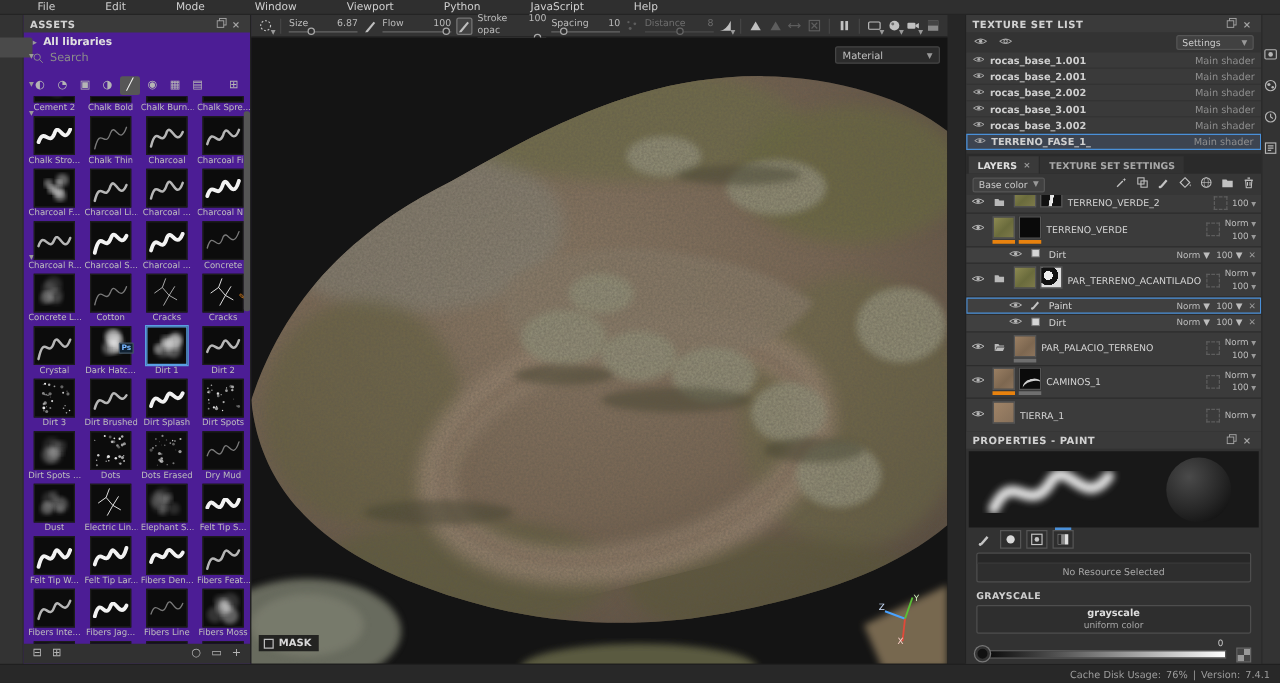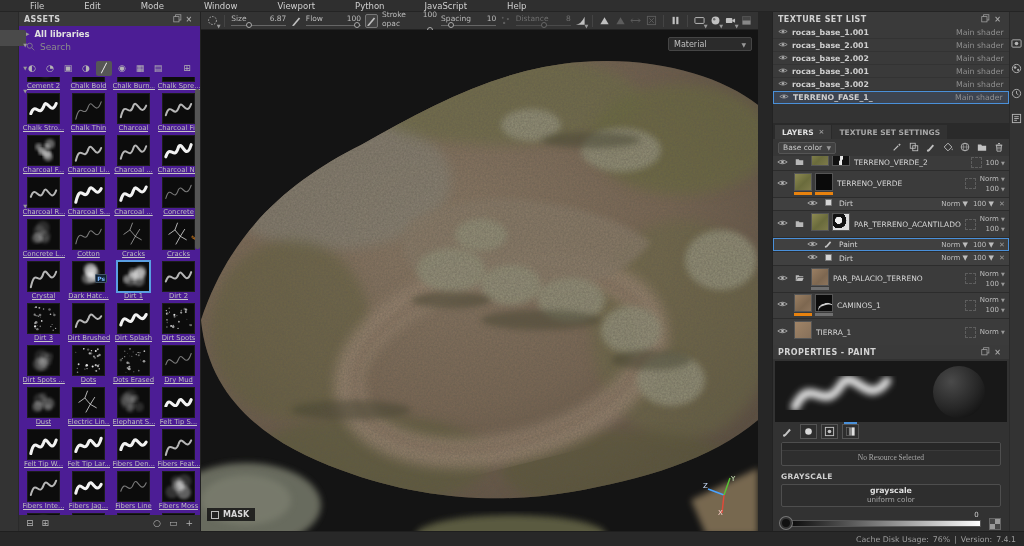--- a/index.html
+++ b/index.html
@@ -32,21 +32,21 @@
   .phdr .hic { width:12px; text-align:center; color:#a5a5a5; cursor:pointer; font-size:8px;}
   .phdr svg { width:9px; height:9px; }
   #libs { height:16px; display:flex; align-items:center; gap:5px; padding:0 7px; font-size:8.5px; font-weight:bold; color:#e0e0e0;}
   #libs .arr { color:#9a9a9a; font-size:7px;}
   #searchrow { height:17px; display:flex; align-items:flex-start; gap:5px; padding:0 7px; color:#8b8b8b;}
   #searchrow svg { width:9px; height:9px;}
   #filters { height:18px; display:flex; align-items:center; gap:2px; padding:0 5px; color:#b5b5b5; font-size:9px;}
   .fic { width:16px; height:15px; display:flex; align-items:center; justify-content:center; cursor:pointer;}
   .fic.sel { background:#565656; border-radius:2px; color:#fff;}
   .fic.right { margin-left:auto; }
-  #agridwrap { flex:1; overflow:hidden; position:relative; padding-left:3px;text-decoration:underline;}
+  #agridwrap { flex:1; overflow:hidden; position:relative; padding-left:3px;}
   #agrid { display:grid; grid-template-columns:repeat(4,43px); gap:1px 2px; margin-top:-26px;}
   .acell { width:43px; height:41px; position:relative; display:flex; flex-direction:column; align-items:center; cursor:pointer;}
   .athumb { width:33px; height:31px; background:#0c0c0c; border:1px solid #1c1c1c; position:relative;}
   .acell.sel .athumb { border:1px solid #5a9fe2; box-shadow:0 0 0 1px #5a9fe2;}
   .aname { font-size:6.8px; color:#bdbdbd; max-width:42px; white-space:nowrap; overflow:hidden; text-align:center; line-height:9px;}
   .badge { position:absolute; right:-3px; bottom:8px; font-size:6px; padding:0 1px; border-radius:1px;}
   .badge.brush { color:#f08c1e; }
   .badge.ps { background:#123; color:#7ab7ff; border:1px solid #456; font-weight:bold;}
   #ascroll { position:absolute; right:0; top:12px; width:5px; height:160px; background:#555; border-radius:2px;}
   #afoot { height:16px; display:flex; align-items:center; gap:8px; padding:0 7px; background:#313131; color:#b5b5b5; flex:0 0 auto;}
@@ -152,21 +152,21 @@
   #ppreview svg.stroke { position:absolute; left:8px; top:2px;}
   #psphere { position:absolute; right:22px; top:5px; width:52px; height:52px; border-radius:50%;
     background:radial-gradient(circle at 35% 30%,#4a4a4a,#262626 55%,#0d0d0d 90%);}
   #ptabs { height:18px; display:flex; align-items:center; gap:4px; padding:0 6px;}
   .ptab { width:17px; height:15px; display:flex; align-items:center; justify-content:center;
     border:1px solid #555; background:#2e2e2e; color:#c5c5c5; position:relative; cursor:pointer;}
   .ptab.noborder { border:none; background:none;}
   .ptab.act:before { content:""; position:absolute; top:-3px; left:1px; right:1px; height:2px; background:#4a90d9;}
   .ptab svg { width:11px; height:11px;}
   #presource { margin:2px 8px; height:24px; background:#2e2e2e; border:1px solid #4e4e4e; border-radius:2px;
-    display:flex; flex-direction:column; align-items:center; justify-content:flex-end; overflow:hidden;font-family:Liberation Serif, serif;}
+    display:flex; flex-direction:column; align-items:center; justify-content:flex-end; overflow:hidden;}
   #presource .cut { width:100%; height:9px; background:#272727; border-bottom:1px solid #3a3a3a;}
   #presource .txt { font-size:7.5px; color:#a8a8a8; padding:2px 0 3px;}
   #gslabel { padding:4px 8px 2px; font-size:7.5px; font-weight:bold; letter-spacing:.3px; color:#cfcfcf;}
   #gsbtn { margin:1px 8px; height:24px; background:#2e2e2e; border:1px solid #4e4e4e; border-radius:2px;
     display:flex; flex-direction:column; align-items:center; justify-content:center; cursor:pointer;}
   #gsbtn .t1 { font-size:7.8px; font-weight:bold; color:#dedede;}
   #gsbtn .t2 { font-size:7.2px; color:#a5a5a5;}
   #gsslider { margin:3px 8px 0; position:relative; height:20px;}
   #gsval { position:absolute; right:22px; top:0; font-size:7px; color:#cdcdcd;}
   #gsbar { position:absolute; left:0; right:20px; top:9px; height:7px;
@@ -1022,20 +1022,34 @@
       <div id="tslpanel">
         <div class="phdr">
           <span>TEXTURE SET LIST</span>
           <span class="sp"></span>
           <span class="hic"><svg viewBox="0 0 12 12">
                 <rect x="3.5" y="1" width="7" height="7" fill="none" stroke="currentColor"></rect>
                 <rect x="1" y="3.5" width="7" height="7" fill="#3a3a3a" stroke="currentColor"></rect>
               </svg></span>
           <span class="hic">×</span>
         </div>
+        <div id="tslctl">
+          <span class="eye"><svg viewBox="0 0 14 10">
+                <path d="M1,5 Q7,0.5 13,5 Q7,9.5 1,5 Z" fill="none" stroke="currentColor"></path>
+                <circle cx="7" cy="5" r="1.7" fill="currentColor"></circle>
+              </svg></span>
+          <span class="eye"><svg viewBox="0 0 14 10">
+                <path d="M1,5 Q7,0.5 13,5 Q7,9.5 1,5 Z" fill="none" stroke="currentColor"></path>
+                <circle cx="7" cy="5" r="1.7" fill="none" stroke="currentColor"></circle>
+              </svg></span>
+          <div id="setsbtn">
+            <span>Settings</span>
+            <span class="chv">▼</span>
+          </div>
+        </div>
         <div id="tsrows">
             <div class="tsrow">
               <span><svg viewBox="0 0 14 10">
                   <path d="M1,5 Q7,0.5 13,5 Q7,9.5 1,5 Z" fill="none" stroke="currentColor"></path>
                   <circle cx="7" cy="5" r="1.7" fill="currentColor"></circle>
                 </svg></span>
               <span class="nm">rocas_base_1.001</span>
               <span class="sh">Main shader</span>
             </div>
             <div class="tsrow">

